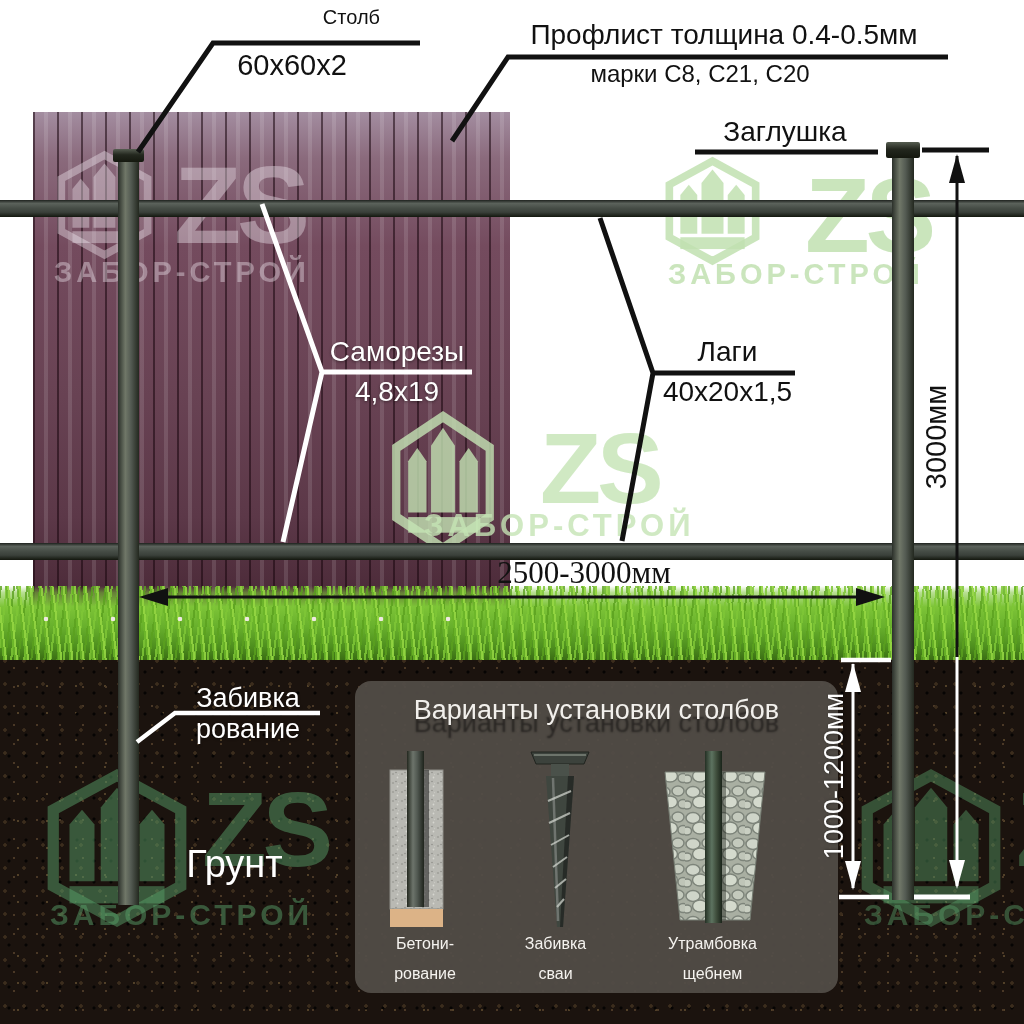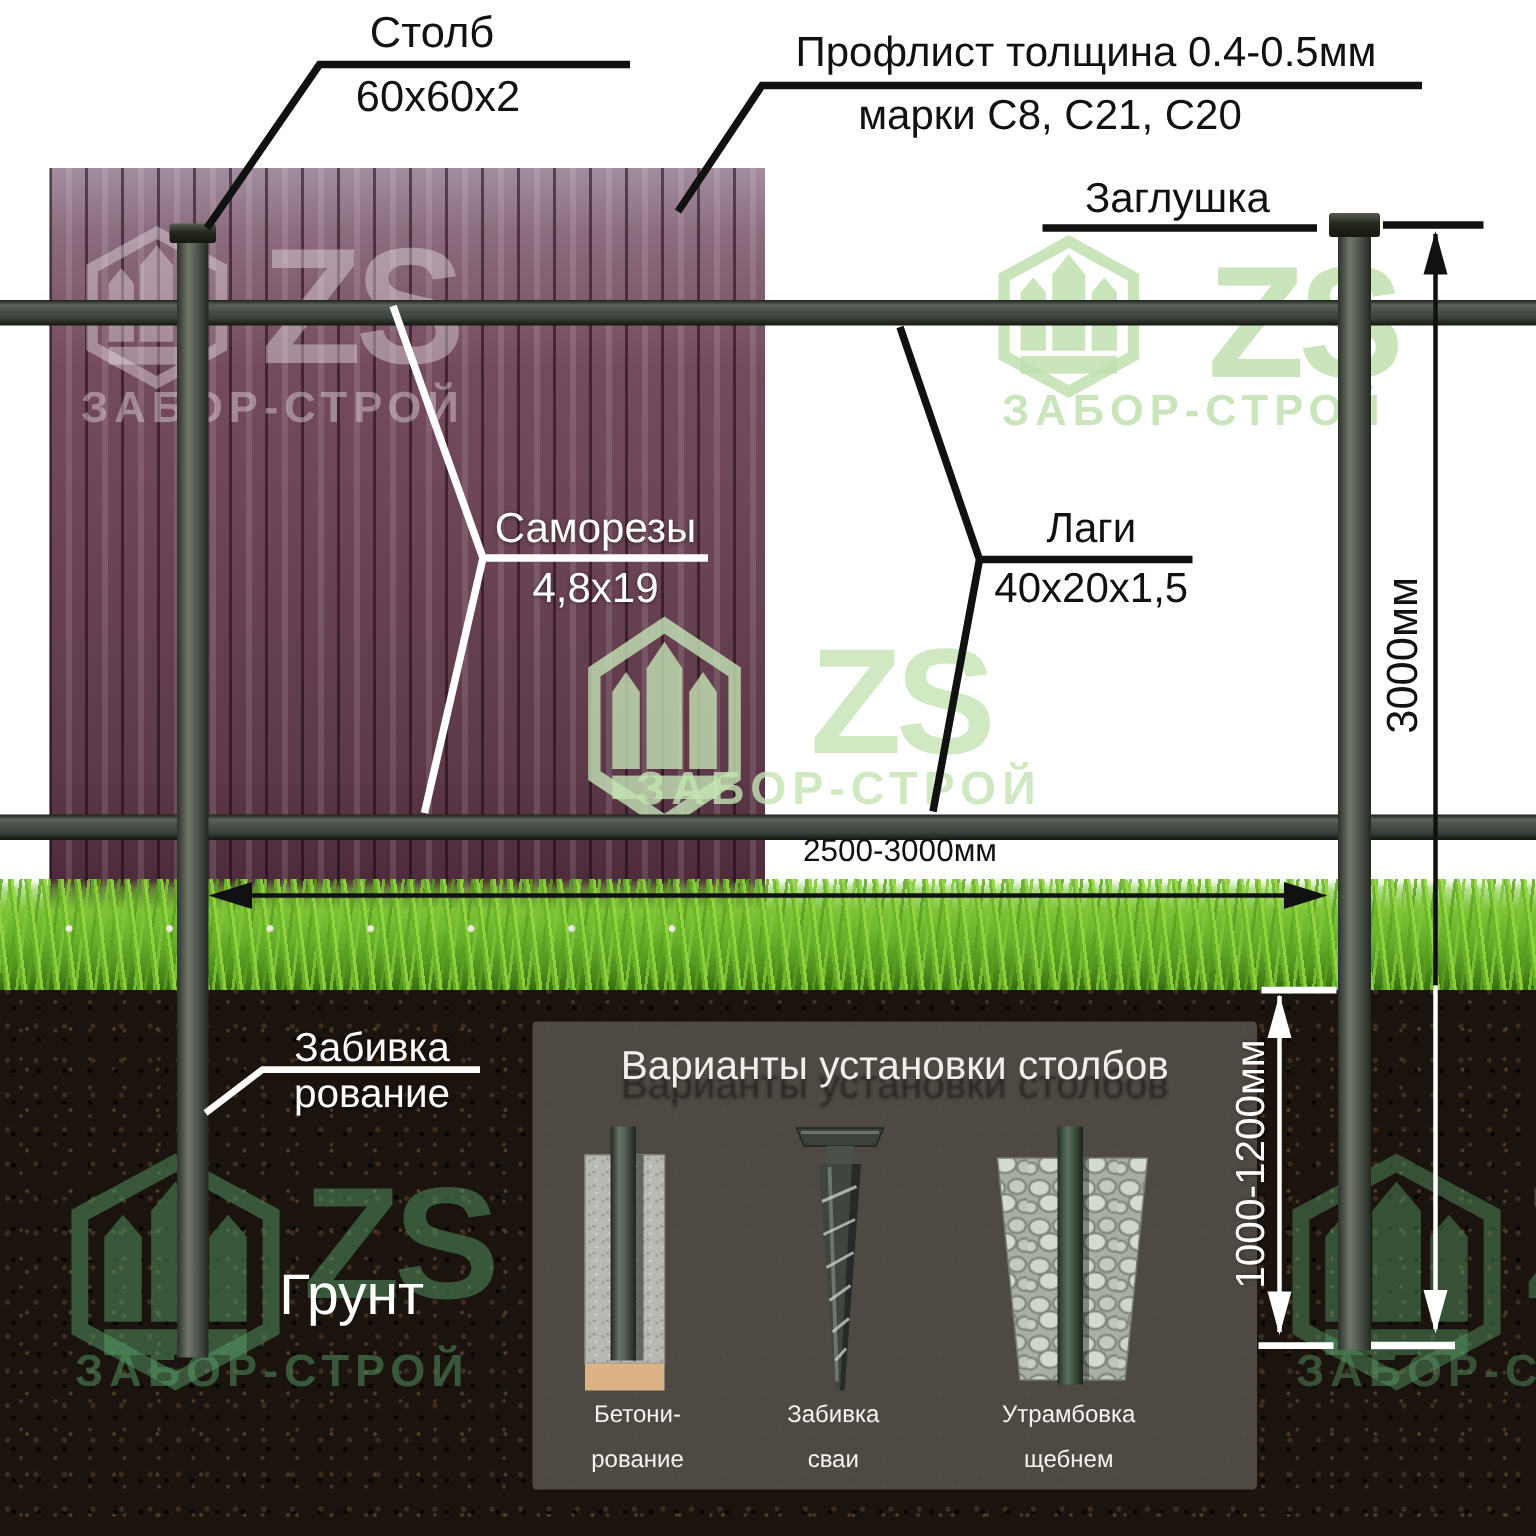--- a/index.html
+++ b/index.html
@@ -66,21 +66,21 @@
 
   
   .lbl{position:absolute;text-align:center;line-height:1.12;z-index:6;}
   .lbl.black{color:#111;}
   .lbl.white{color:#ffffff;text-shadow:0 1px 3px rgba(0,0,0,0.45);}
   .rot{white-space:nowrap;}
 
   
   .panel{
     left:355px;top:681px;width:483px;height:312px;z-index:4;
-    background:rgba(82,76,71,0.94);border-radius:3px;
+    background:rgba(82,76,71,0.94);border-radius:16px;
   }
   .panel-title{
     position:absolute;left:0;right:0;top:14px;text-align:center;
     font-size:27px;color:#f2f0ec;
     text-shadow:0 13px 2px rgba(33,30,28,0.85);
   }
   .panel svg{position:absolute;left:0;top:0;}
   .caption{
     position:absolute;top:248px;text-align:center;color:#f5f3ef;
     font-size:16px;line-height:30px;
@@ -210,35 +210,35 @@
     <polygon points="957,889 949,860 965,860" fill="#fff"></polygon>
     <line x1="914" y1="897" x2="970" y2="897" stroke="#fff" stroke-width="5"></line>
 
     <line x1="841" y1="660" x2="891" y2="660" stroke="#fff" stroke-width="4.5"></line>
     <line x1="853" y1="664" x2="853" y2="888" stroke="#fff" stroke-width="3"></line>
     <polygon points="853,663 845,692 861,692" fill="#fff"></polygon>
     <polygon points="853,890 845,861 861,861" fill="#fff"></polygon>
     <line x1="839" y1="897" x2="889" y2="897" stroke="#fff" stroke-width="4.5"></line>
   </svg>
 
-  <div class="lbl black" style="left:208px;top:6px;width:160px;font-size:29px;">Столб</div>
+  <div class="lbl black" style="left:220px;top:6px;width:160px;font-size:20px;text-align:right;">Столб</div>
   <div class="lbl black" style="left:207px;top:49px;width:170px;font-size:29px;">60х60х2</div>
 
   <div class="lbl black" style="left:500px;top:19px;width:448px;font-size:28px;">Профлист толщина 0.4-0.5мм</div>
-  <div class="lbl black" style="left:500px;top:61px;width:400px;font-size:28px;">марки С8, С21, С20</div>
+  <div class="lbl black" style="left:500px;top:61px;width:400px;font-size:24px;">марки С8, С21, С20</div>
 
   <div class="lbl black" style="left:695px;top:116px;width:180px;font-size:28px;">Заглушка</div>
 
   <div class="lbl white" style="left:315px;top:336px;width:164px;font-size:28px;">Саморезы</div>
   <div class="lbl white" style="left:315px;top:376px;width:164px;font-size:28px;">4,8х19</div>
 
   <div class="lbl black" style="left:640px;top:336px;width:175px;font-size:28px;">Лаги</div>
   <div class="lbl black" style="left:640px;top:376px;width:175px;font-size:28px;">40х20х1,5</div>
 
-  <div class="lbl black" style="left:420px;top:556px;width:360px;font-size:21px;">2500-3000мм</div>
+  <div class="lbl black" style="left:404px;top:556px;width:360px;font-size:31px;font-family:Liberation Serif, serif;">2500-3000мм</div>
 
   <div class="lbl black rot" style="left:936px;top:437px;transform:translate(-50%,-50%) rotate(-90deg);font-size:29px;">3000мм</div>
 
   <div class="lbl white rot" style="left:834px;top:776px;transform:translate(-50%,-50%) rotate(-90deg);font-size:27px;">1000-1200мм</div>
 
   <div class="lbl white" style="left:168px;top:683px;width:160px;font-size:27px;line-height:31px;">
     <div>Забивка</div>
     <div>рование</div>
   </div>
 

